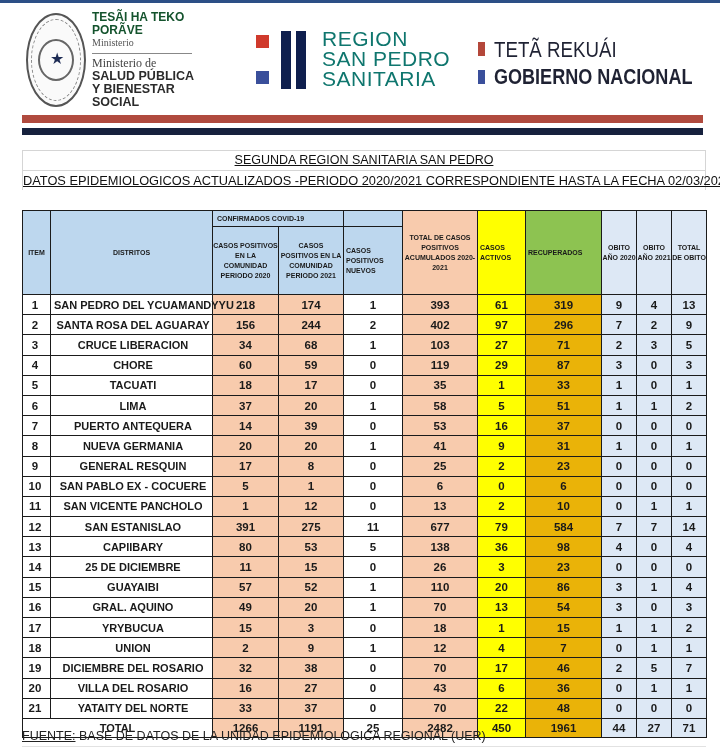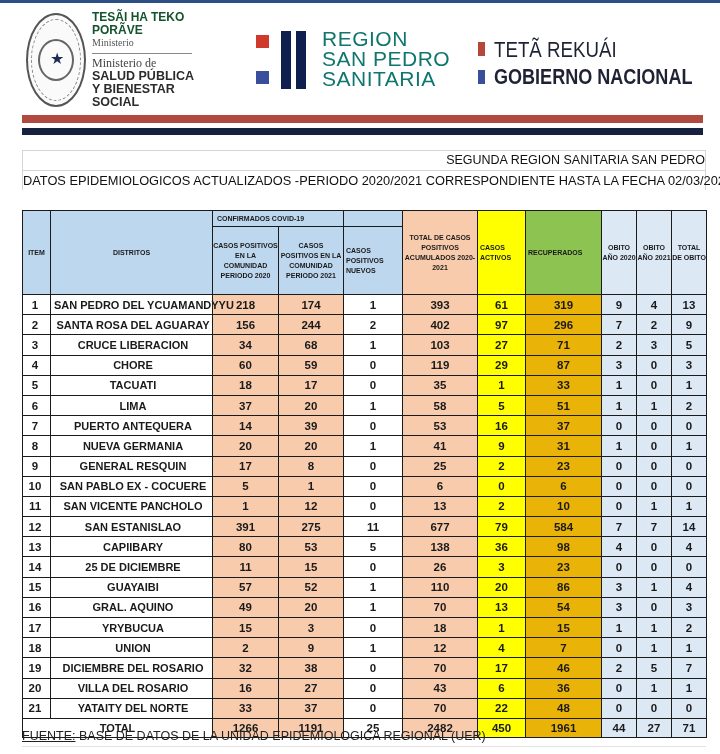--- a/index.html
+++ b/index.html
@@ -32,21 +32,21 @@
   .gov-sq-red { position: absolute; left: 0; top: 5px; width: 7px; height: 14px; background: #b4473a; }
   .gov-sq-blue { position: absolute; left: 0; top: 33px; width: 7px; height: 14px; background: #3a4f9b; }
   .gov-t1 { position: absolute; left: 16px; top: 0; white-space: nowrap; font-size: 22px; line-height: 26px; color: #1f2233; transform: scaleX(0.85); transform-origin: left; }
   .gov-t2 { position: absolute; left: 16px; top: 27px; white-space: nowrap; font-weight: bold; font-size: 22px; line-height: 26px; color: #1f2233; transform: scaleX(0.82); transform-origin: left; }
 
   .stripe-red { position: absolute; left: 22px; top: 112px; width: 681px; height: 8px; background: #b04a3e; }
   .stripe-blue { position: absolute; left: 22px; top: 125px; width: 681px; height: 7px; background: #16213d; }
 
   
   .titles { position: absolute; left: 22px; top: 150px; width: 684px; }
-  .title-row { height: 20px; border: 1px solid #d5d5d5; border-bottom: none; text-align: right; font-size: 12.5px; line-height: 19px; color: #111; white-space: nowrap; }
+  .title-row { height: 20px; border: 1px solid #d5d5d5; border-bottom: none; text-align: center; font-size: 12.5px; line-height: 19px; color: #111; white-space: nowrap; text-decoration: underline; }
   .title-row.t3 { font-size: 12.8px; }
 
   
   table.data { position: absolute; left: 22px; top: 210px; border-collapse: collapse; table-layout: fixed; width: 684px; }
   table.data td, table.data th { border: 1.5px solid #1b1b1b; padding: 0; text-align: center; vertical-align: middle; overflow: hidden; white-space: nowrap; }
   th { font-size: 7px; font-weight: bold; line-height: 10px; color: #1a1a1a; white-space: normal !important; }
   .h-blue { background: #bdd7ee; }
   .h-light { background: #dde8f5; }
   .h-peach { background: #f8cbad; }
   .h-yellow { background: #ffff00; }

